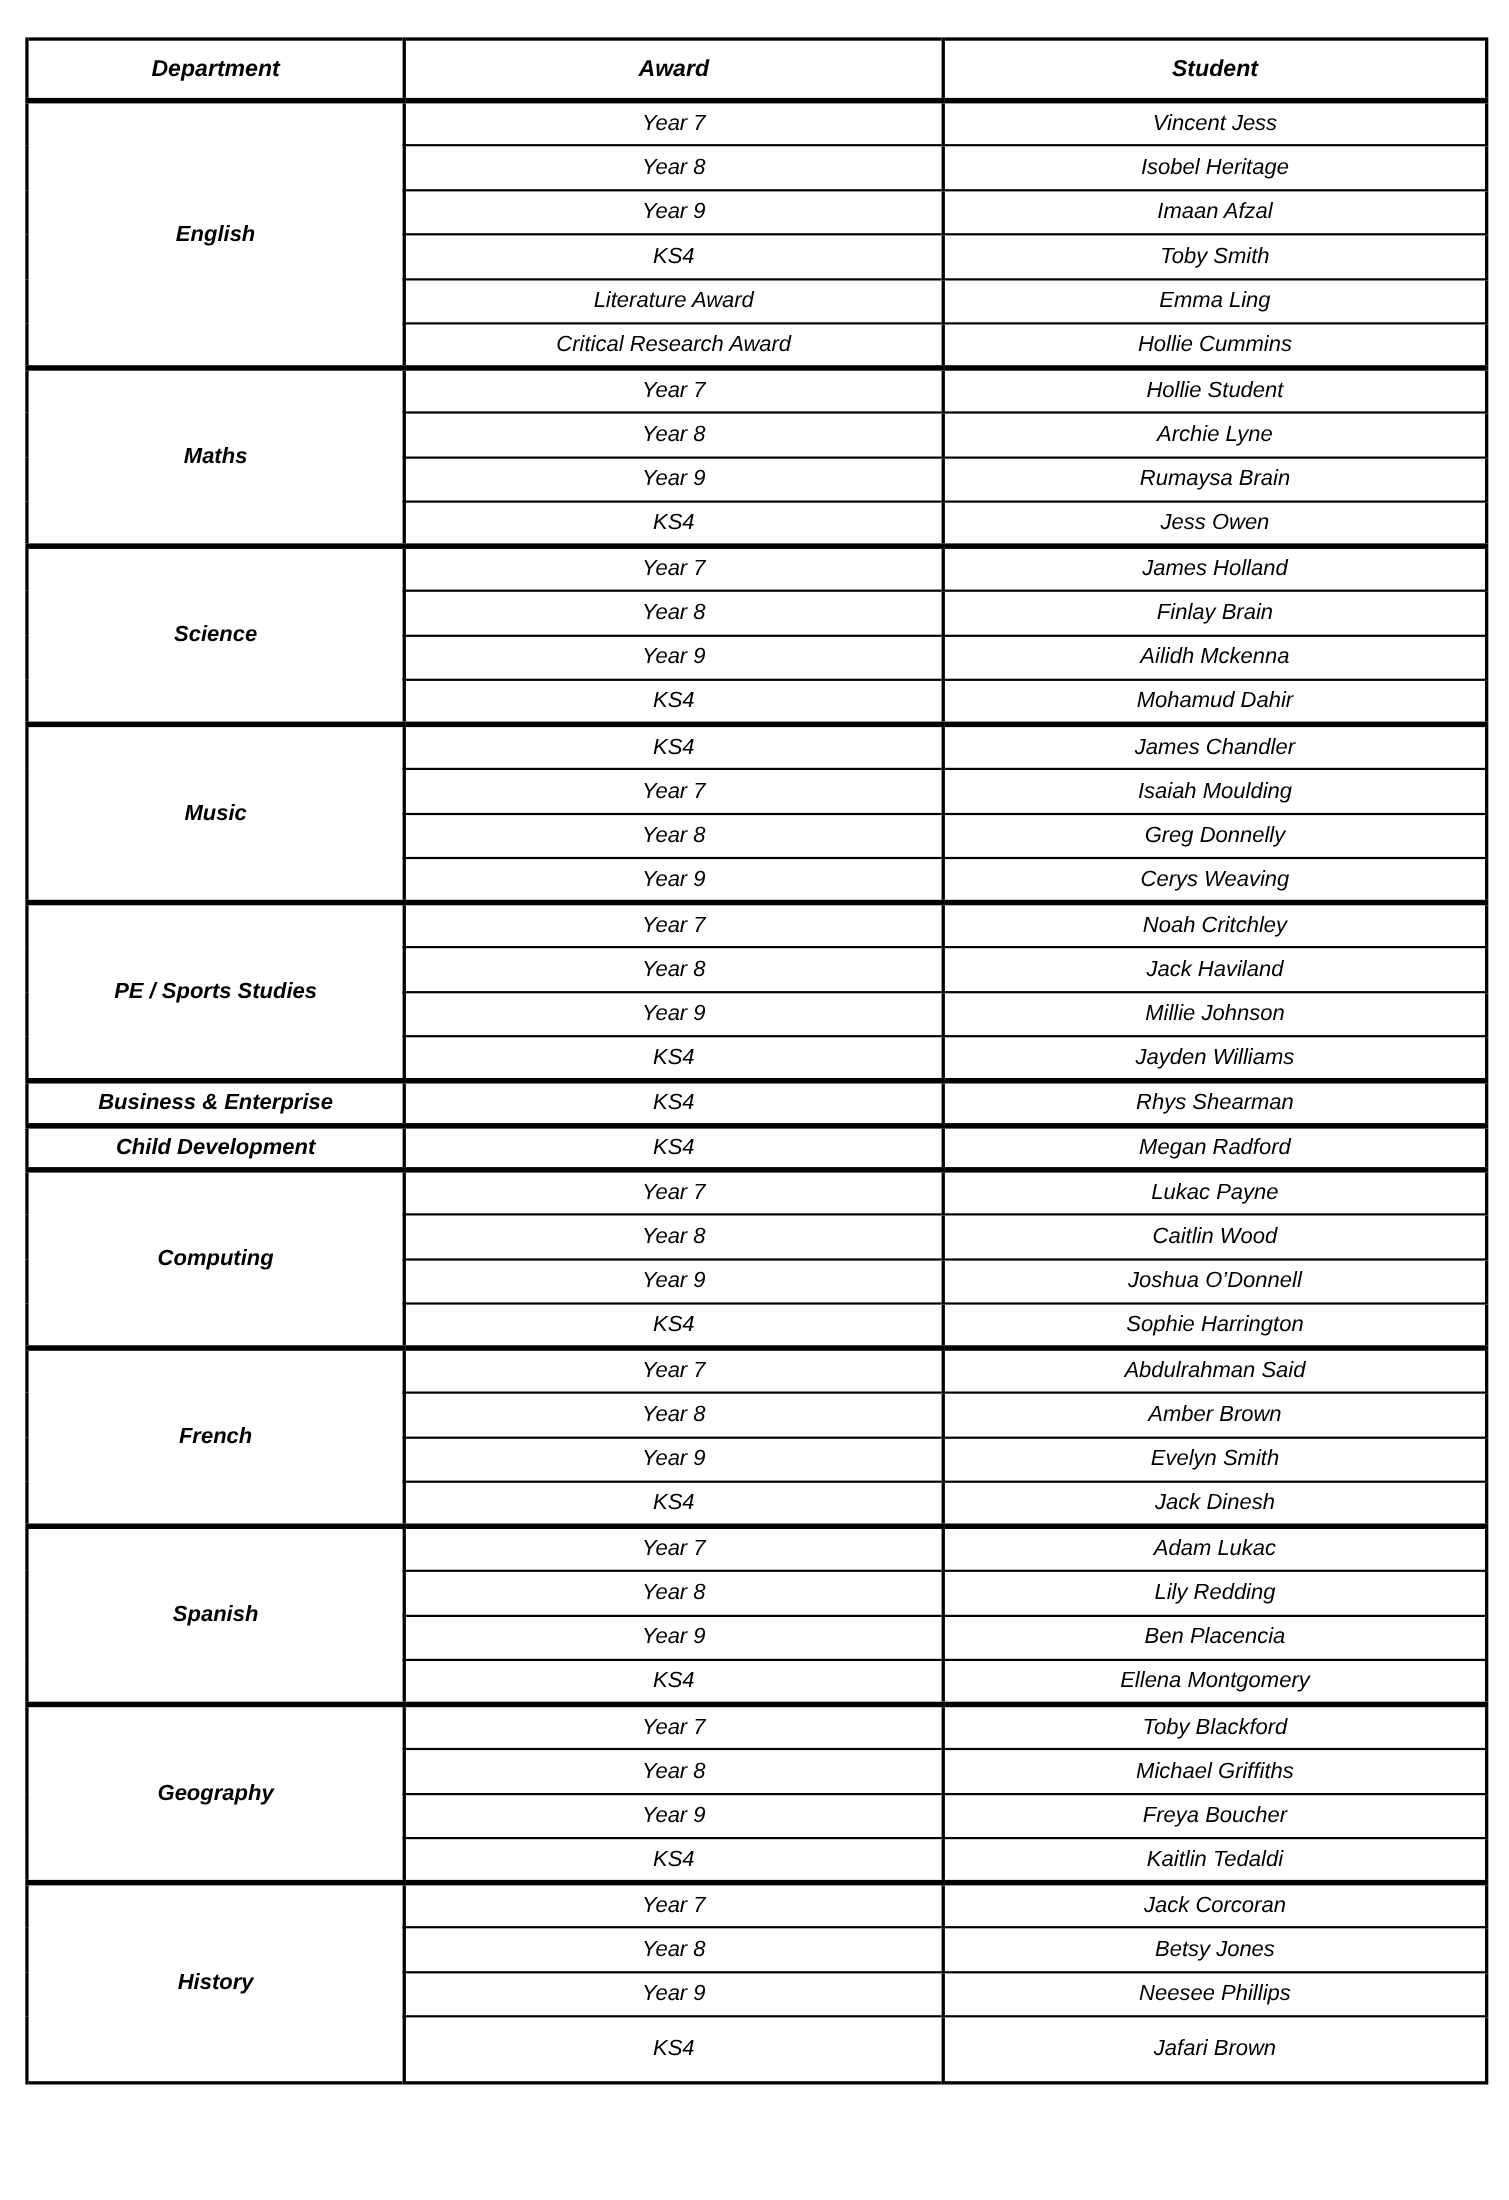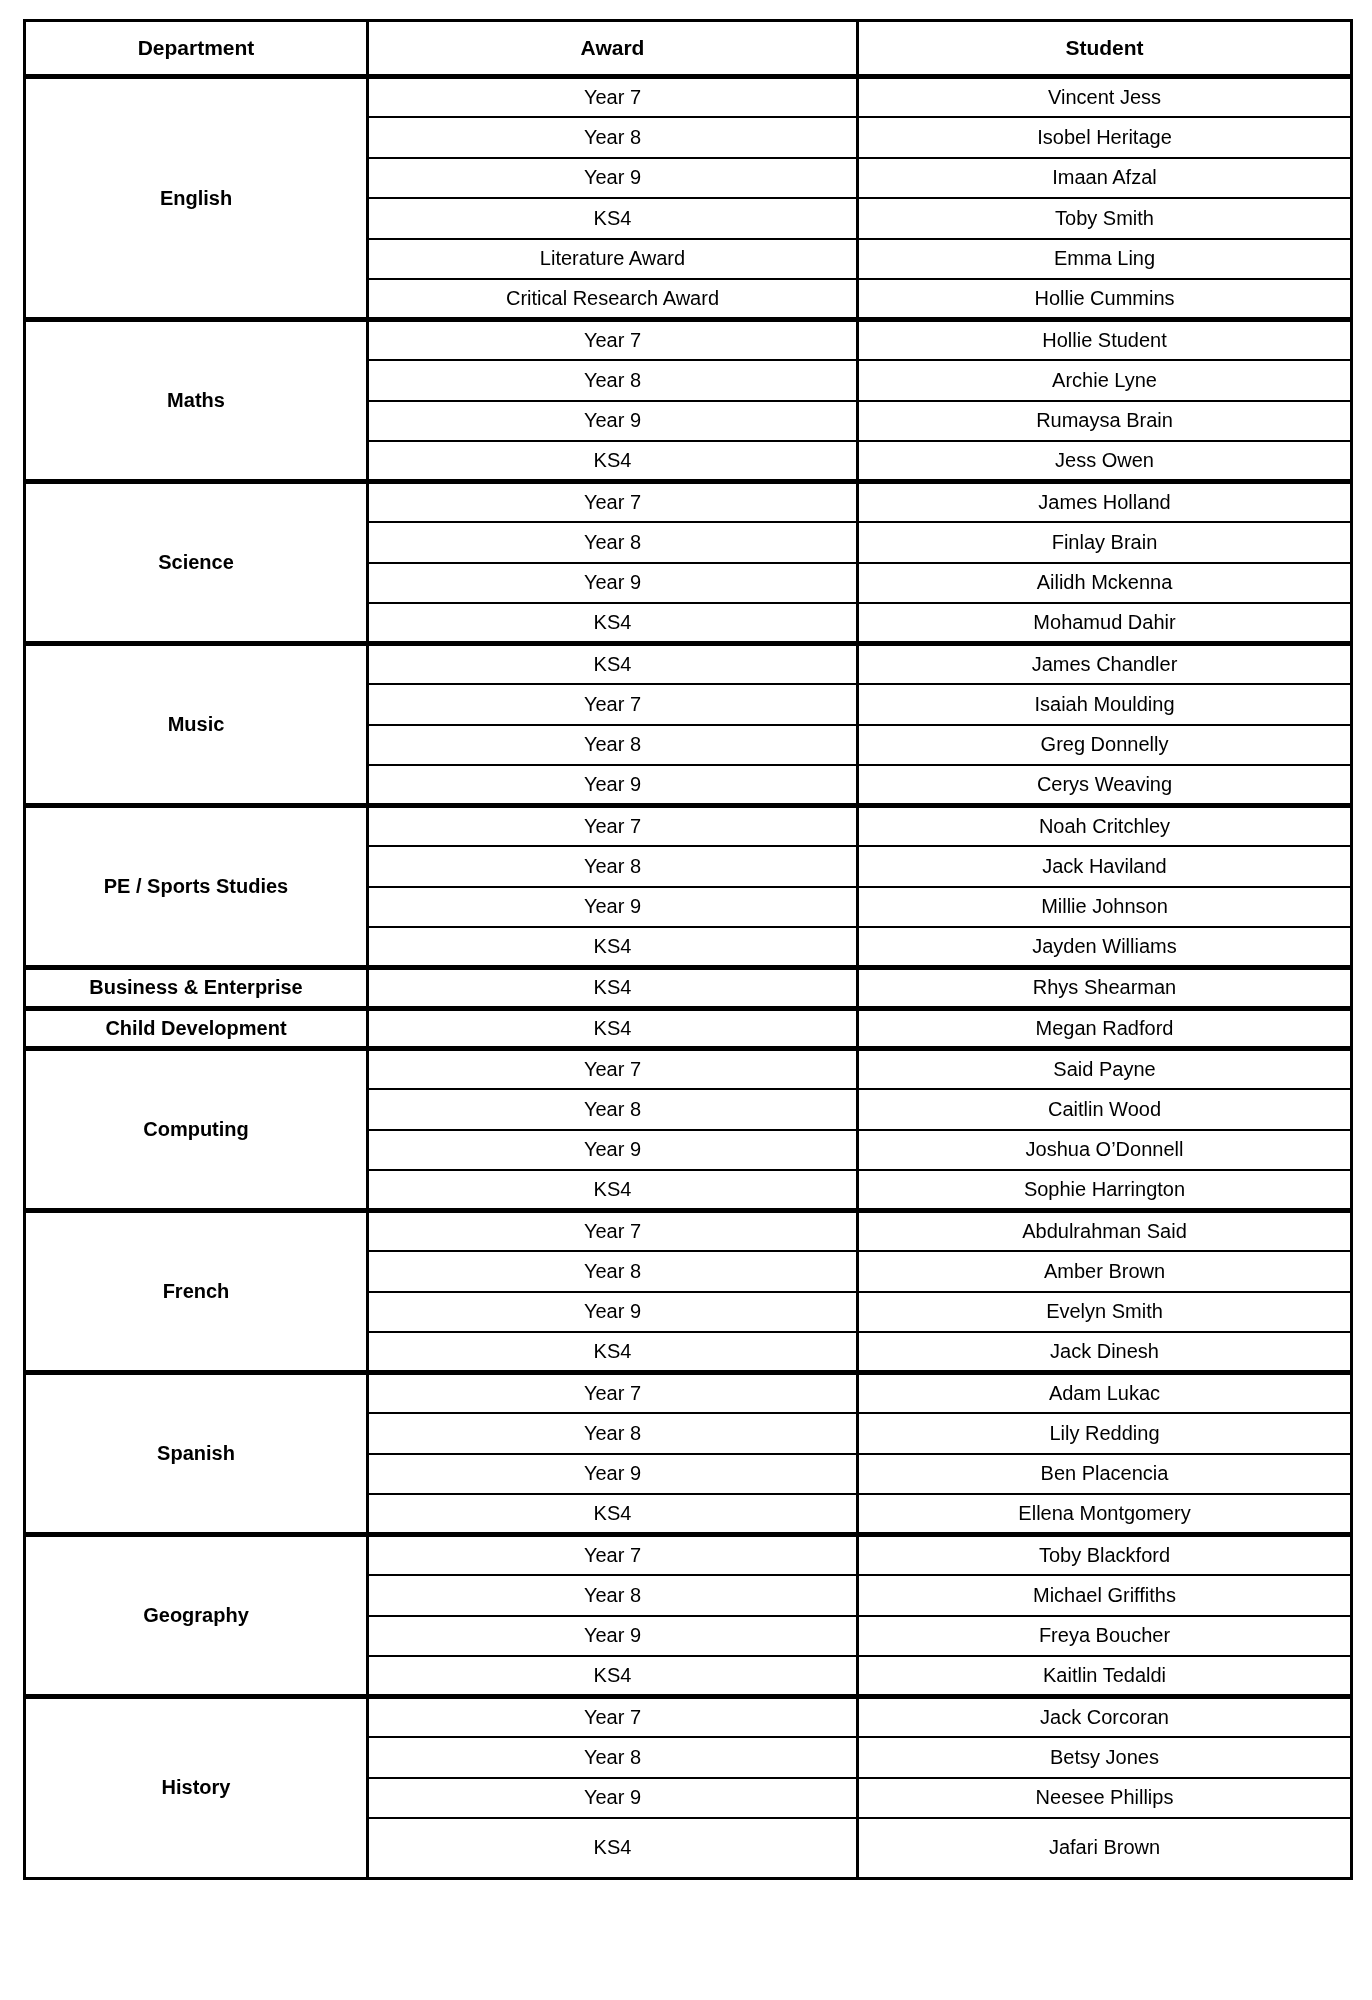--- a/index.html
+++ b/index.html
@@ -7,21 +7,22 @@
     padding: 0;
     background: #ffffff;
   }
   body {
     width: 1372px;
     height: 2000px;
     font-family: "Liberation Sans", sans-serif;
     color: #000000;
   }
   .page {
-    padding: 19px 0 0 23px;
+    padding: 34px 0 0 23px;
+    font-style: italic;
   }
   table.awards {
     border-collapse: collapse;
     width: 1327px;
     table-layout: fixed;
   }
   
   table.awards {
     border: 3px solid #000;
   }
@@ -178,21 +179,21 @@
           <td class="student-cell">Rhys Shearman</td>
         </tr>
         <tr class="group-start">
           <td class="dept-cell" rowspan="1">Child Development</td>
           <td class="award-cell">KS4</td>
           <td class="student-cell">Megan Radford</td>
         </tr>
         <tr class="group-start">
           <td class="dept-cell" rowspan="4">Computing</td>
           <td class="award-cell">Year 7</td>
-          <td class="student-cell">Said Payne</td>
+          <td class="student-cell">Lukac Payne</td>
         </tr>
         <tr>
           <td class="award-cell">Year 8</td>
           <td class="student-cell">Caitlin Wood</td>
         </tr>
         <tr>
           <td class="award-cell">Year 9</td>
           <td class="student-cell">Joshua O’Donnell</td>
         </tr>
         <tr>

